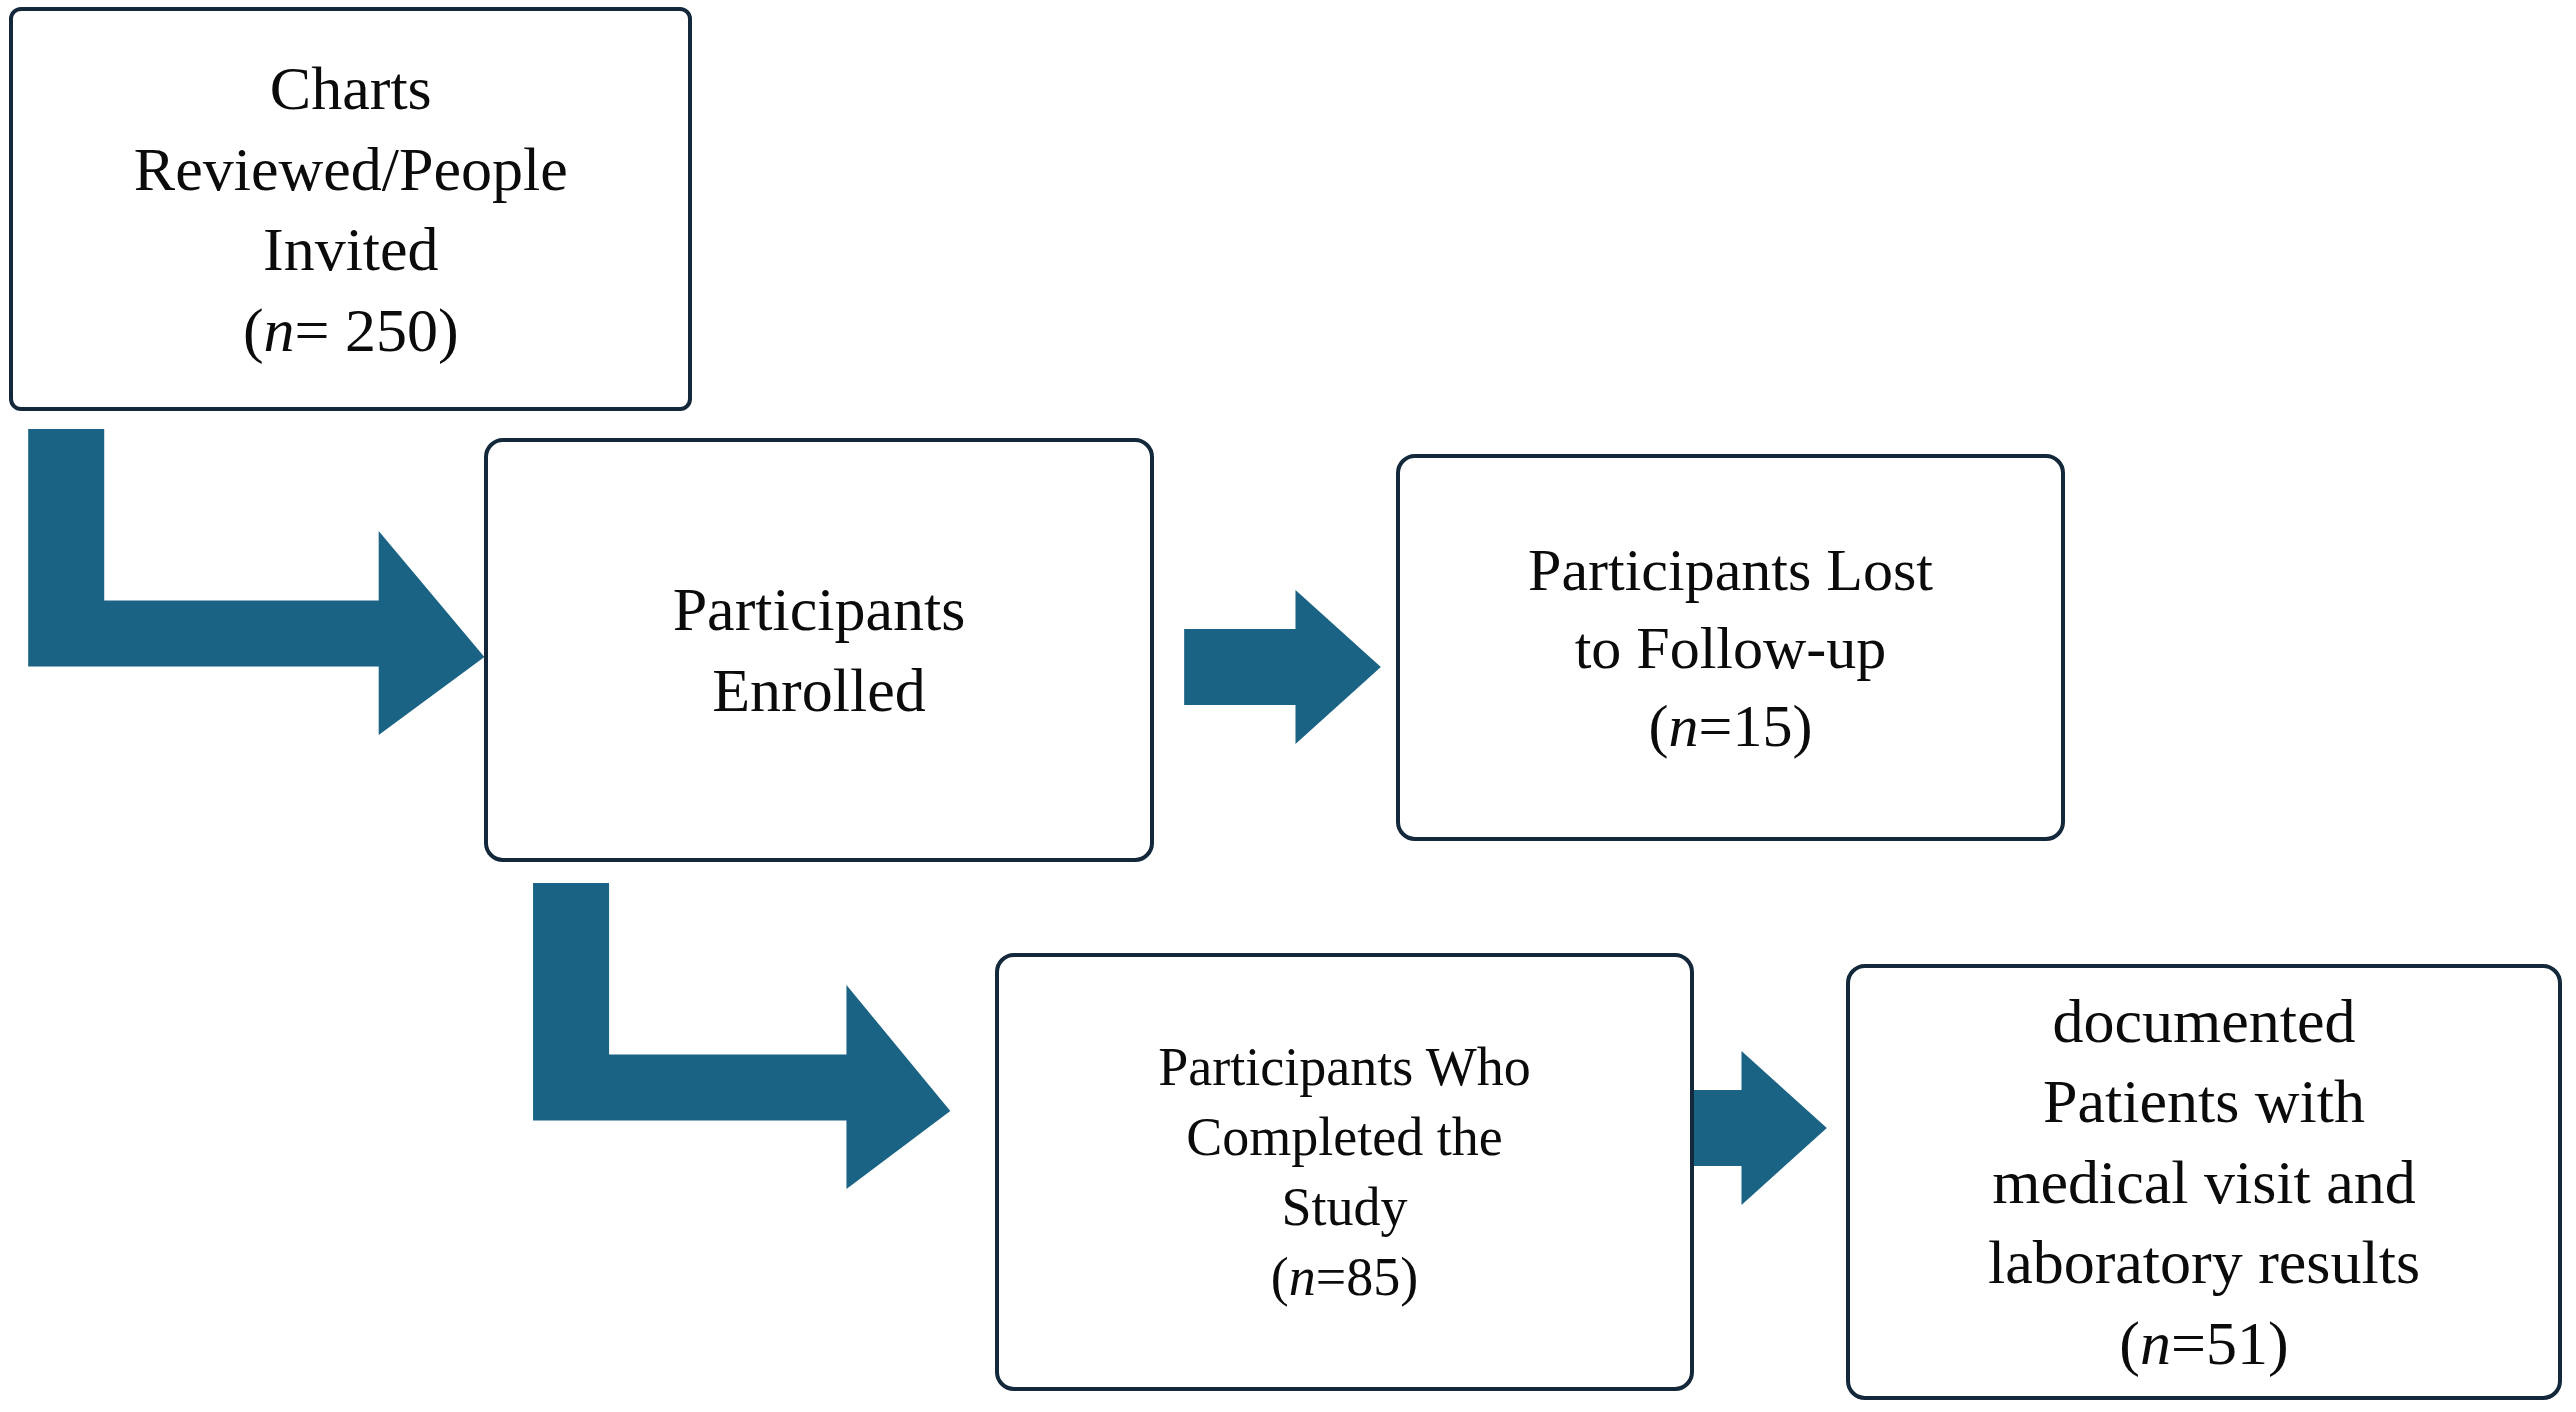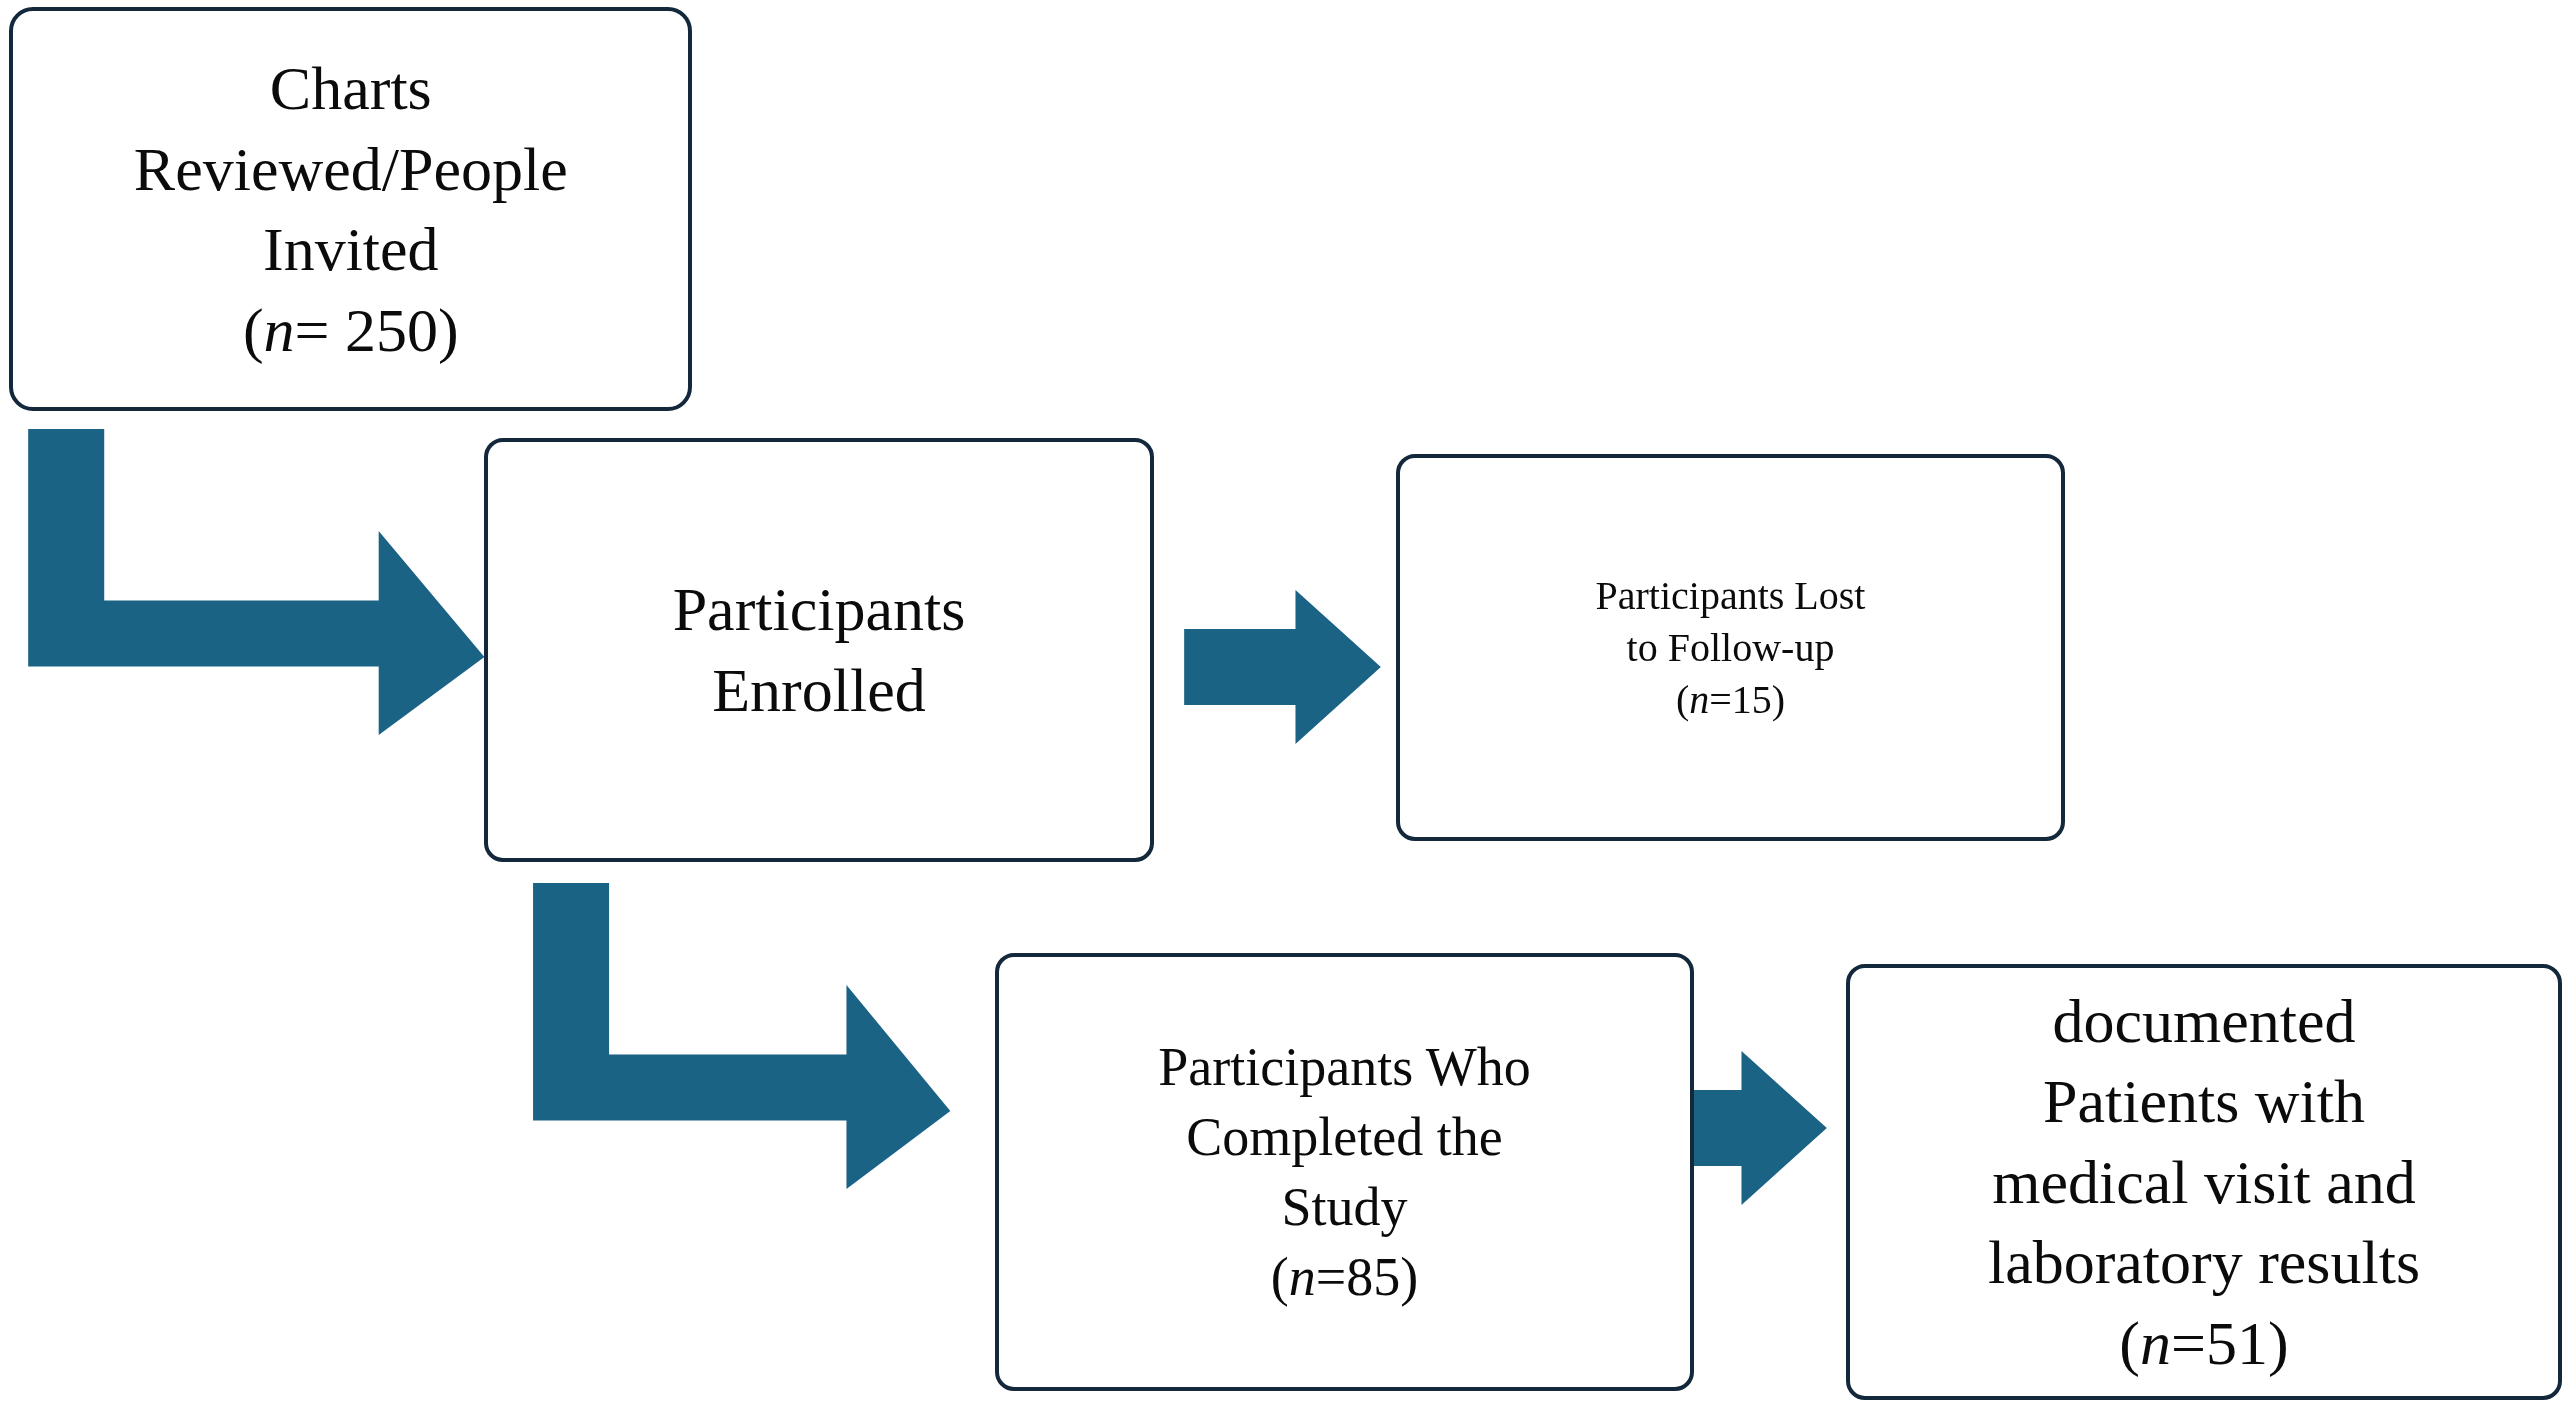--- a/index.html
+++ b/index.html
@@ -49,32 +49,32 @@
   }
   .node em {
     font-style: italic;
   }
 
   
   #node-charts-reviewed {
     left: 9.3px;  top: 7.4px;
     width: 683px; height: 404px;
     font-size: 62px;
-    border-radius: 24px;
+    border-radius: 12px;
     font-family: Liberation Serif, serif;
   }
   #node-participants-enrolled {
     left: 484px; top: 438px;
     width: 670px; height: 424px;
     font-size: 62px;
   }
   #node-participants-lost {
     left: 1396px; top: 454px;
     width: 669px; height: 387px;
-    font-size: 40px;
+    font-size: 60px;
   }
   #node-participants-completed {
     left: 995px; top: 953px;
     width: 699px; height: 438px;
     font-size: 54px;
   }
   #node-patients-documented {
     left: 1846px; top: 964px;
     width: 716px; height: 436px;
     font-size: 62px;

